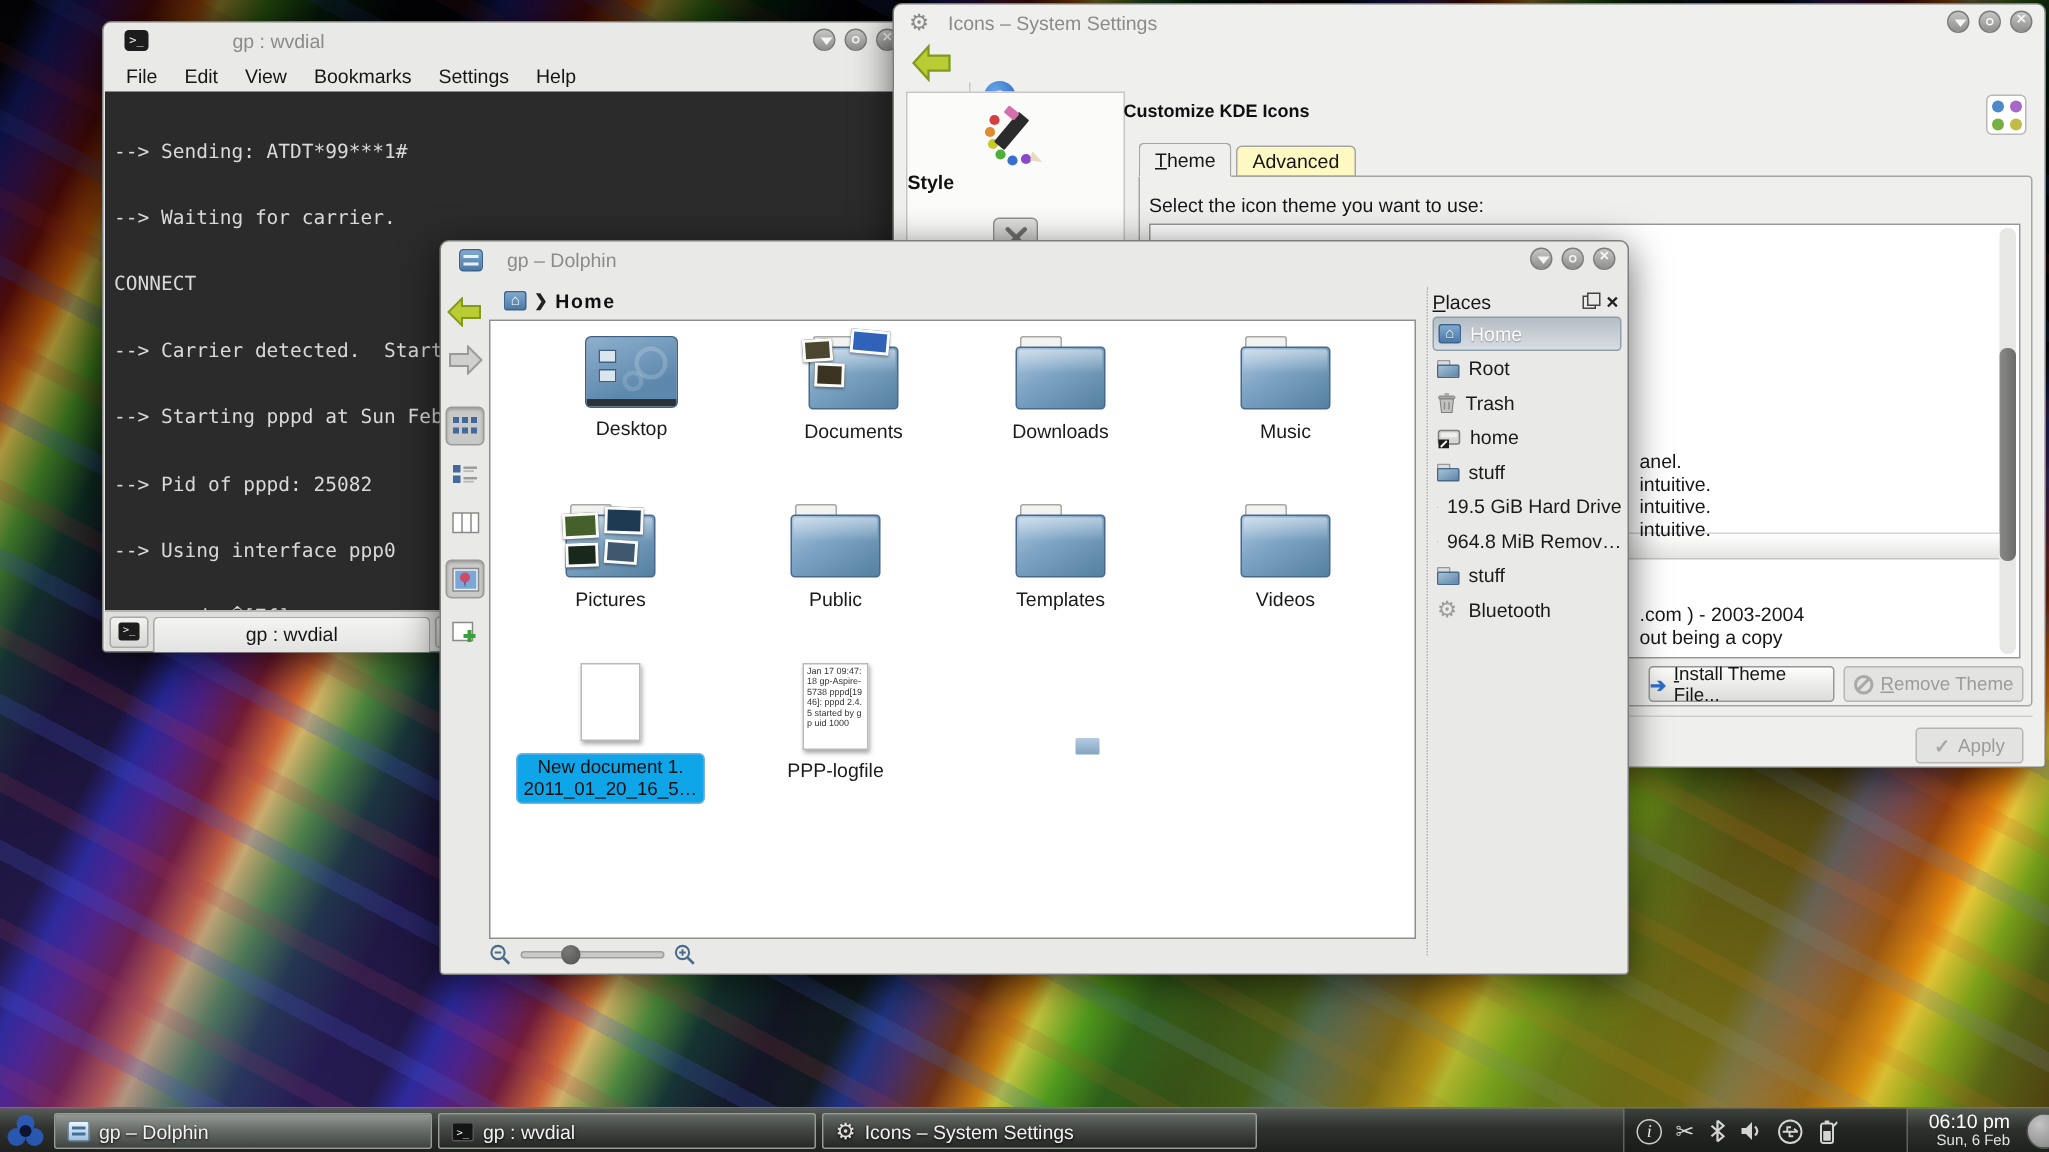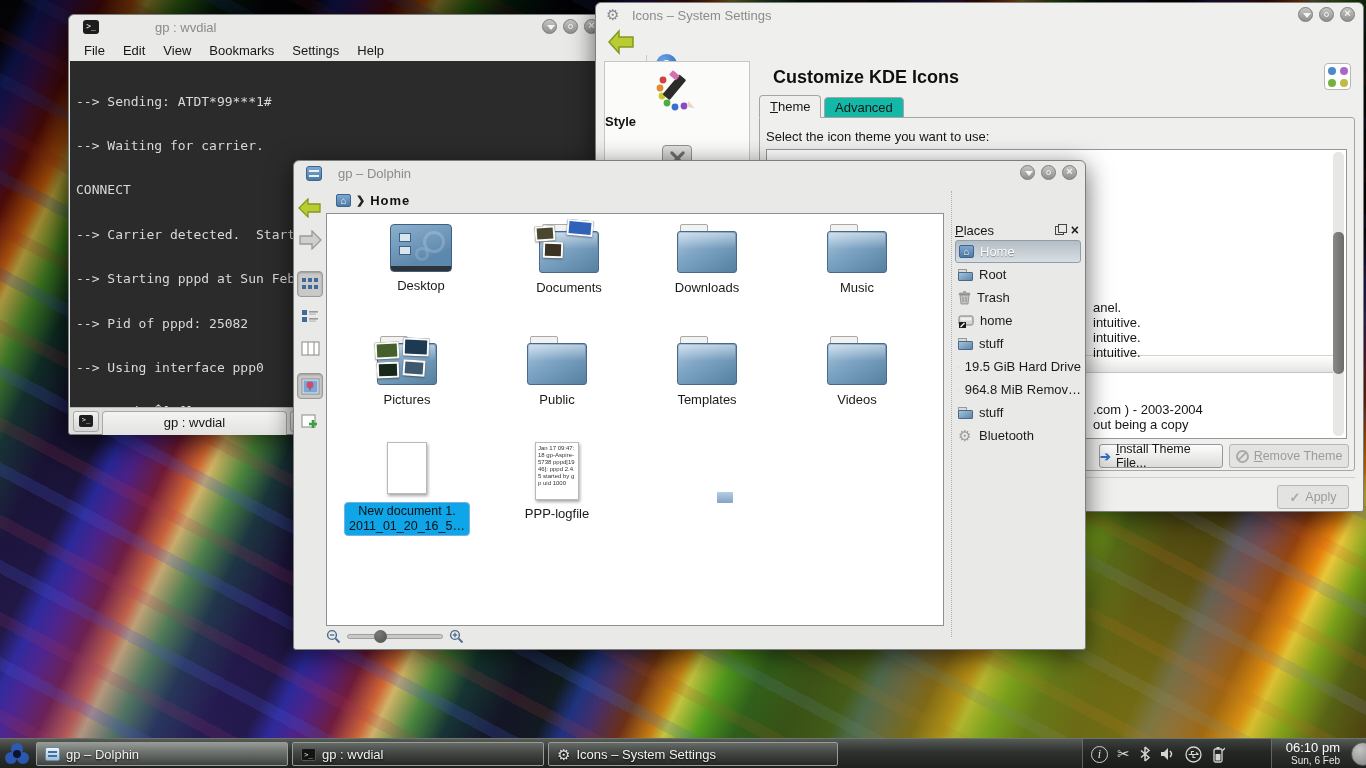--- a/index.html
+++ b/index.html
@@ -65,29 +65,29 @@
                 border-left:4px solid transparent; border-right:4px solid transparent; border-top:5px solid #222; }
   .ss-sidebar { position:absolute; left:8px; top:58px; width:146px; bottom:8px; background:#fbfbfa; border:1px solid #c6c6c4; }
   .style-item { padding-top:8px; }
   .style-label { font-size:13px; font-weight:bold; color:#111; margin-top:2px; }
   .hw-icon { margin:16px auto 0; width:30px; height:26px; background:linear-gradient(#e2e2e0,#bdbdbb);
              border:1px solid #909090; border-radius:4px; position:relative; }
   .hw-icon:before, .hw-icon:after { content:""; position:absolute; left:13px; top:3px; width:3px; height:19px;
              background:#6e6e6c; border-radius:2px; }
   .hw-icon:before { transform:rotate(45deg); }
   .hw-icon:after  { transform:rotate(-45deg); }
-  .ss-heading { position:absolute; left:177px; top:64px; font-size:18px; font-weight:bold; color:#101010; }
+  .ss-heading { position:absolute; left:153px; top:64px; font-size:12px; font-weight:bold; color:#101010; }
   .module-icon { position:absolute; right:12px; top:60px; width:27px; height:27px; background:#fff;
                  border:1px solid #b8b8b6; border-radius:4px; display:grid; grid-template-columns:10px 10px;
                  gap:2px; padding:3px 0 0 3px; }
   .module-icon i { width:8px; height:8px; border-radius:50%; display:block; }
   .tab { position:absolute; height:23px; font-size:13px; color:#161616; text-align:center; line-height:22px;
          border:1px solid #a5a5a3; border-radius:4px 4px 0 0; padding:0 10px; }
   .tab.active { left:163px; top:92px; background:#eff0ee; border-bottom:1px solid #eff0ee; z-index:2; }
-  .tab.inactive { left:228px; top:94px; height:21px; background:#14b8a6; line-height:20px; }
+  .tab.inactive { left:228px; top:94px; height:21px; background:#fef9c3; line-height:20px; }
   .accel::first-letter { text-decoration:underline; }
   .ss-panel { position:absolute; left:163px; top:114px; right:8px; bottom:40px; border:1px solid #a5a5a3; border-radius:0 3px 3px 3px; }
   .ss-select { position:absolute; left:170px; top:126px; font-size:13px; color:#161616; }
   .ss-list { position:absolute; left:170px; top:146px; right:16px; bottom:72px; background:#fff; border:1px solid #979795; }
   .ss-scroll-track { position:absolute; right:2px; top:2px; bottom:2px; width:11px; background:#e7e7e5; border-radius:5px; }
   .ss-scroll-thumb { position:absolute; right:2px; top:82px; width:11px; height:142px; background:linear-gradient(90deg,#8a8a88,#6b6b69); border-radius:5px; }
   .frag { position:absolute; left:497px; font-size:13px; color:#161616; white-space:nowrap; }
   .sel-row { position:absolute; left:172px; right:30px; top:352px; height:18px;
              background:linear-gradient(#ffffff,#e4e4e2); border-top:1px solid #d4d4d2; border-bottom:1px solid #c4c4c2; }
   .btn { display:flex; align-items:center; gap:5px; justify-content:center; font-size:12.5px; color:#161616;
@@ -136,21 +136,21 @@
   .sel-label { display:inline-block; background:#0ea5e9; border:1px solid #7ab0e0; border-radius:4px; padding:1px 4px;
                font-size:12.5px; line-height:15px; color:#111; }
   .artifact { position:absolute; left:390px; top:278px; width:16px; height:11px; border-radius:1px; opacity:.85;
               background:linear-gradient(#a9c2dc,#6c94ba); }
   .d-status { position:absolute; left:32px; right:143px; bottom:0; height:25px; display:flex; align-items:center; font-size:12.5px; color:#222; }
   .d-status .txt { margin-left:6px; flex:1; }
   .zoomctl { display:flex; align-items:center; gap:6px; margin-right:6px; }
   .slider-track { position:relative; width:96px; height:5px; background:#c9c9c7; border:1px solid #9f9f9d; border-radius:3px; }
   .slider-knob { position:absolute; left:26px; top:-5px; width:13px; height:13px; background:radial-gradient(circle at 35% 30%,#7a7a78,#4e4e4c); border-radius:50%; }
   .places { position:absolute; left:657px; top:30px; width:130px; bottom:12px; border-left:1px dotted #b0b0ae; padding-left:3px; }
-  .places-head { display:flex; align-items:center; height:20px; font-size:13px; color:#161616;margin-top:29px; }
+  .places-head { display:flex; align-items:center; height:20px; font-size:13px; color:#161616; }
   .places-head .sp { flex:1; }
   .float-ic { width:9px; height:9px; border:1px solid #444; position:relative; margin-right:7px; }
   .float-ic:before { content:""; position:absolute; left:2px; top:-3px; width:7px; height:7px; border:1px solid #444; background:#e9e9e7; }
   .close-ic { font-size:14px; font-weight:bold; color:#222; line-height:12px; margin-right:2px; }
   .place-item { display:flex; align-items:center; gap:6px; height:23px; font-size:13px; color:#1a1a1a; padding-left:3px; }
   .place-item.selected { background:linear-gradient(#b5bdc4,#d8dee3); border:1px solid #8e9fab; border-radius:3px; color:#fdfdfd; text-shadow:0 1px 1px rgba(0,0,0,.35); }
   .mini-folder { position:relative; width:15px; height:12px; flex:0 0 15px; }
   .mini-folder:before { content:""; position:absolute; left:0; top:0; width:7px; height:4px; background:#dcdcda; border:1px solid #999; border-bottom:none; border-radius:1px 1px 0 0; }
   .mini-folder .b { position:absolute; left:0; top:3px; width:15px; height:9px; background:linear-gradient(150deg,#a5c2da,#5e87a8); border:1px solid #49688c; border-radius:1px; }
   .mini-home { position:relative; width:15px; height:13px; flex:0 0 15px; border-radius:2px; border:1px solid #3c6490; background:linear-gradient(#7fa9cf,#4d7aa5); color:#fff; font-size:10px; line-height:12px; text-align:center; }

